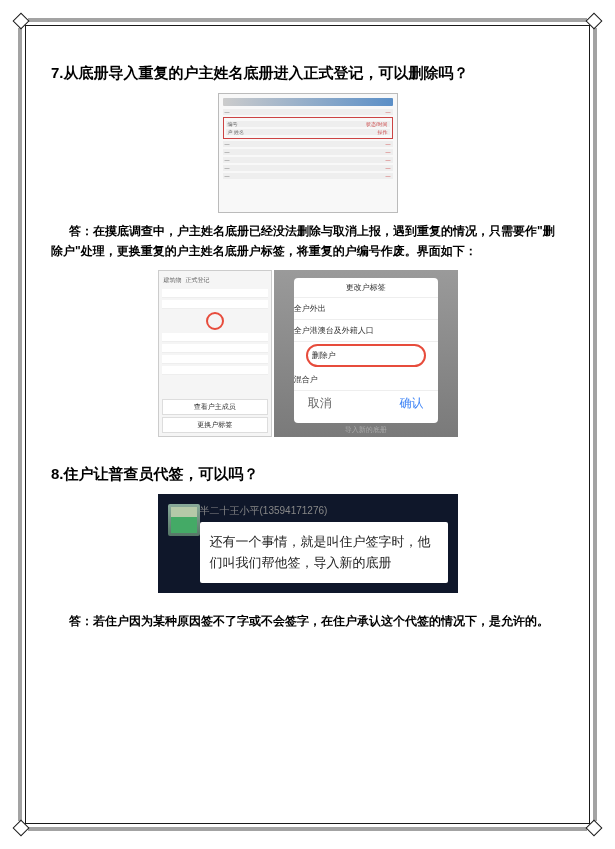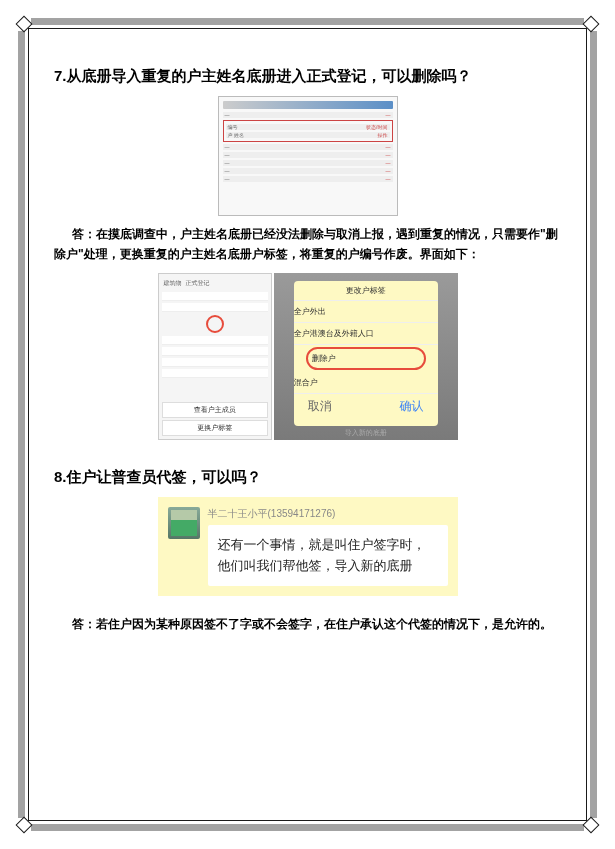--- a/index.html
+++ b/index.html
@@ -1,17 +1,17 @@
 <!DOCTYPE html>
 <html><head>
 <meta charset="utf-8">
 <style>
 body{margin:0;padding:0;background:#fff;font-family:"Microsoft YaHei",sans-serif;box-sizing:border-box}
 .page{width:615px;height:849px;margin:0 auto;position:relative;box-sizing:border-box;padding:18px}
-.frame-outer{border:7px solid #a3a3a3;width:100%;height:100%;box-sizing:border-box;padding:3px;position:relative}
+.frame-outer{border:4px solid #a3a3a3;width:100%;height:100%;box-sizing:border-box;padding:3px;position:relative}
 .frame-mid{border:1px solid #1a1a1a;width:100%;height:100%;box-sizing:border-box;position:relative}
 .corner{position:absolute;width:14px;height:14px;background:#fff}
 .corner::before,.corner::after{content:"";position:absolute}
 .corner.tl{top:-8px;left:-8px}.corner.tr{top:-8px;right:-8px}.corner.bl{bottom:-8px;left:-8px}.corner.br{bottom:-8px;right:-8px}
 .corner div{width:10px;height:10px;border:1px solid #1a1a1a;transform:rotate(45deg);margin:1px auto}
 .content{padding:35px 25px 20px 25px}
 h3{font-size:15px;font-weight:bold;color:#000;margin:0 0 8px 0;line-height:1.6}
 .answer{font-size:12px;color:#000;line-height:1.7;margin:8px 0;font-weight:bold}
 .ind{text-indent:1.5em}
 .shot{margin:5px auto;display:block}
@@ -21,29 +21,29 @@
 .phone1 .row span:last-child{color:#c44}
 .phone1 .boxed{border:1px solid #c44;padding:1px 2px;margin:2px 0}
 .duo{display:flex;gap:2px;justify-content:center;margin:5px auto;width:300px}
 .duo-left{width:115px;background:#f5f5f5;border:1px solid #ccc;padding:3px;box-sizing:border-box}
 .duo-left .btn{background:#fff;border:1px solid #ddd;font-size:7px;text-align:center;padding:2px;margin-top:2px;color:#333}
 .duo-left .tabs{font-size:6px;display:flex;gap:4px;padding:2px;color:#666}
 .duo-left .circle{width:14px;height:14px;border:2px solid #e74c3c;border-radius:50%;margin:3px auto}
 .duo-left .li{height:8px;background:#fff;margin:2px 0;border-bottom:1px solid #eee}
 .duo-right{width:185px;position:relative;background:#888}
 .duo-right .blur{position:absolute;inset:0;background:linear-gradient(180deg,#9a9a9a,#7a7a7a);filter:blur(.5px)}
-.duo-right .modal{position:absolute;top:8px;left:20px;right:20px;bottom:14px;background:#fef9c3;border-radius:4px;display:flex;flex-direction:column}
+.duo-right .modal{position:absolute;top:8px;left:20px;right:20px;bottom:14px;background:#ffffff;border-radius:4px;display:flex;flex-direction:column}
 .duo-right .modal .title{font-size:8px;text-align:center;padding:4px;border-bottom:1px solid #eee;color:#333}
 .duo-right .modal .opt{font-size:8px;padding:5px 0;border-bottom:1px solid #eee;color:#333}
 .duo-right .modal .opt.sel{border:2px solid #e74c3c;border-radius:12px;margin:2px 12px;padding:4px}
 .duo-right .modal .foot{display:flex;justify-content:space-between;padding:4px 14px;font-size:12px}
 .duo-right .modal .foot span:first-child{color:#666}
 .duo-right .modal .foot span:last-child{color:#3b82f6}
 .duo-right .under{position:absolute;bottom:2px;left:0;right:0;text-align:center;font-size:7px;color:#aaa}
-.chat{width:280px;background:#fef9c3;margin:8px auto 0;padding:10px;display:flex;gap:8px}
+.chat{width:280px;background:#0f172a;margin:8px auto 0;padding:10px;display:flex;}
 .chat .av{width:32px;height:32px;background:linear-gradient(#8a9,#576);border-radius:2px;flex-shrink:0;position:relative}
 .chat .av::after{content:"";position:absolute;inset:3px;background:linear-gradient(180deg,#b5c9a8 40%,#4a6 40%)}
 .chat .body{flex:1}
 .chat .name{font-size:10px;color:#888;margin-bottom:4px}
 .chat .bubble{background:#fff;padding:10px;font-size:13px;line-height:1.6;color:#222;position:relative;border-radius:2px}
 .chat .bubble::before{content:"";position:absolute;left:-6px;top:8px;border:6px solid transparent;border-right-color:#fff}
 </style>
 </head>
 <body>
 

